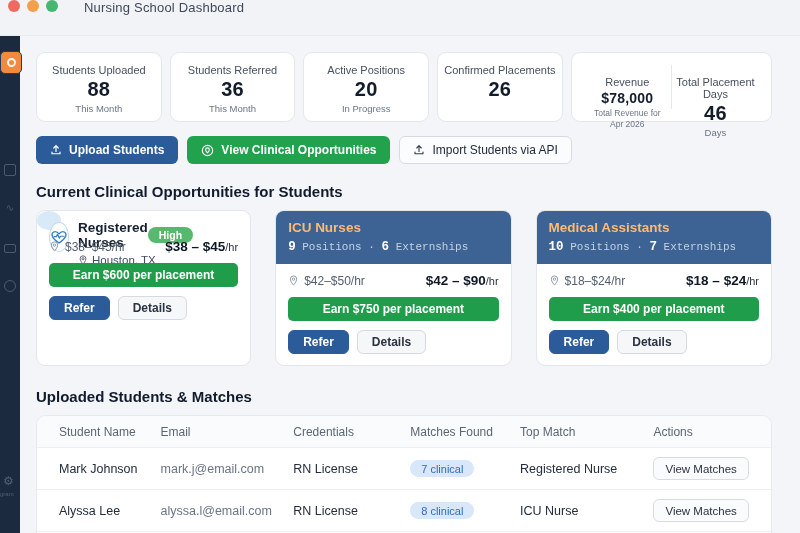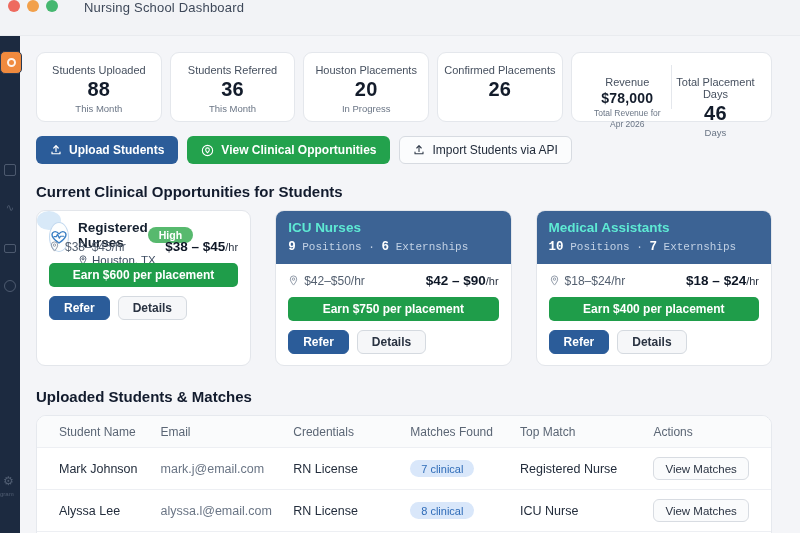--- a/index.html
+++ b/index.html
@@ -77,21 +77,21 @@
   .opp-head.light { background: #d8e9f8; display: flex; gap: 9px; }
   .opp-head.dark { background: #3c6394; }
   .opp-ic {
     width: 30px; height: 30px; background: #fdfefe; border-radius: 50%;
     display: flex; align-items: center; justify-content: center; margin-top: 2px;
     border: 1px solid #c3d9ef;
   }
   .opp-head-txt { flex: 1; }
   .opp-title-row { display: flex; align-items: center; }
   .opp-title { font-size: 13.5px; font-weight: 700; color: #15202f; flex: 1; }
-  .opp-head.dark .opp-title { color: #5eead4; }
+  .opp-head.dark .opp-title { color: #fdba74; }
   .badge {
     background: #57b96e; color: #ffffff; font-size: 10.5px; font-weight: 600;
     border-radius: 10px; padding: 2px 11px;
   }
   .opp-loc { font-size: 11.5px; color: #3d4c61; margin-top: 4px; display: flex; align-items: center; gap: 4px; }
   .opp-sub { font-size: 11px; color: #c2d1e4; margin-top: 5px; font-family: Liberation Mono, monospace; }
   .opp-sub b { color: #ffffff; font-size: 12.5px; font-weight: 700; }
   .opp-body { padding: 9px 12px 11px; }
   .rate-row { display: flex; align-items: center; font-size: 12px; color: #535f6f; gap: 5px; }
   .rate-right { margin-left: auto; font-size: 13.5px; font-weight: 700; color: #0e1726; }
@@ -165,21 +165,21 @@
       <div class="stat-label">Students Uploaded</div>
       <div class="stat-value">88</div>
       <div class="stat-sub">This Month</div>
     </div>
     <div class="stat-card">
       <div class="stat-label">Students Referred</div>
       <div class="stat-value">36</div>
       <div class="stat-sub">This Month</div>
     </div>
     <div class="stat-card">
-      <div class="stat-label">Houston Placements</div>
+      <div class="stat-label">Active Positions</div>
       <div class="stat-value">20</div>
       <div class="stat-sub">In Progress</div>
     </div>
     <div class="stat-card">
       <div class="stat-label">Confirmed Placements</div>
       <div class="stat-value">26</div>
     </div>
     <div class="stat-card combined">
       <div class="stat-cell">
         <div class="stat-label">Revenue</div>

